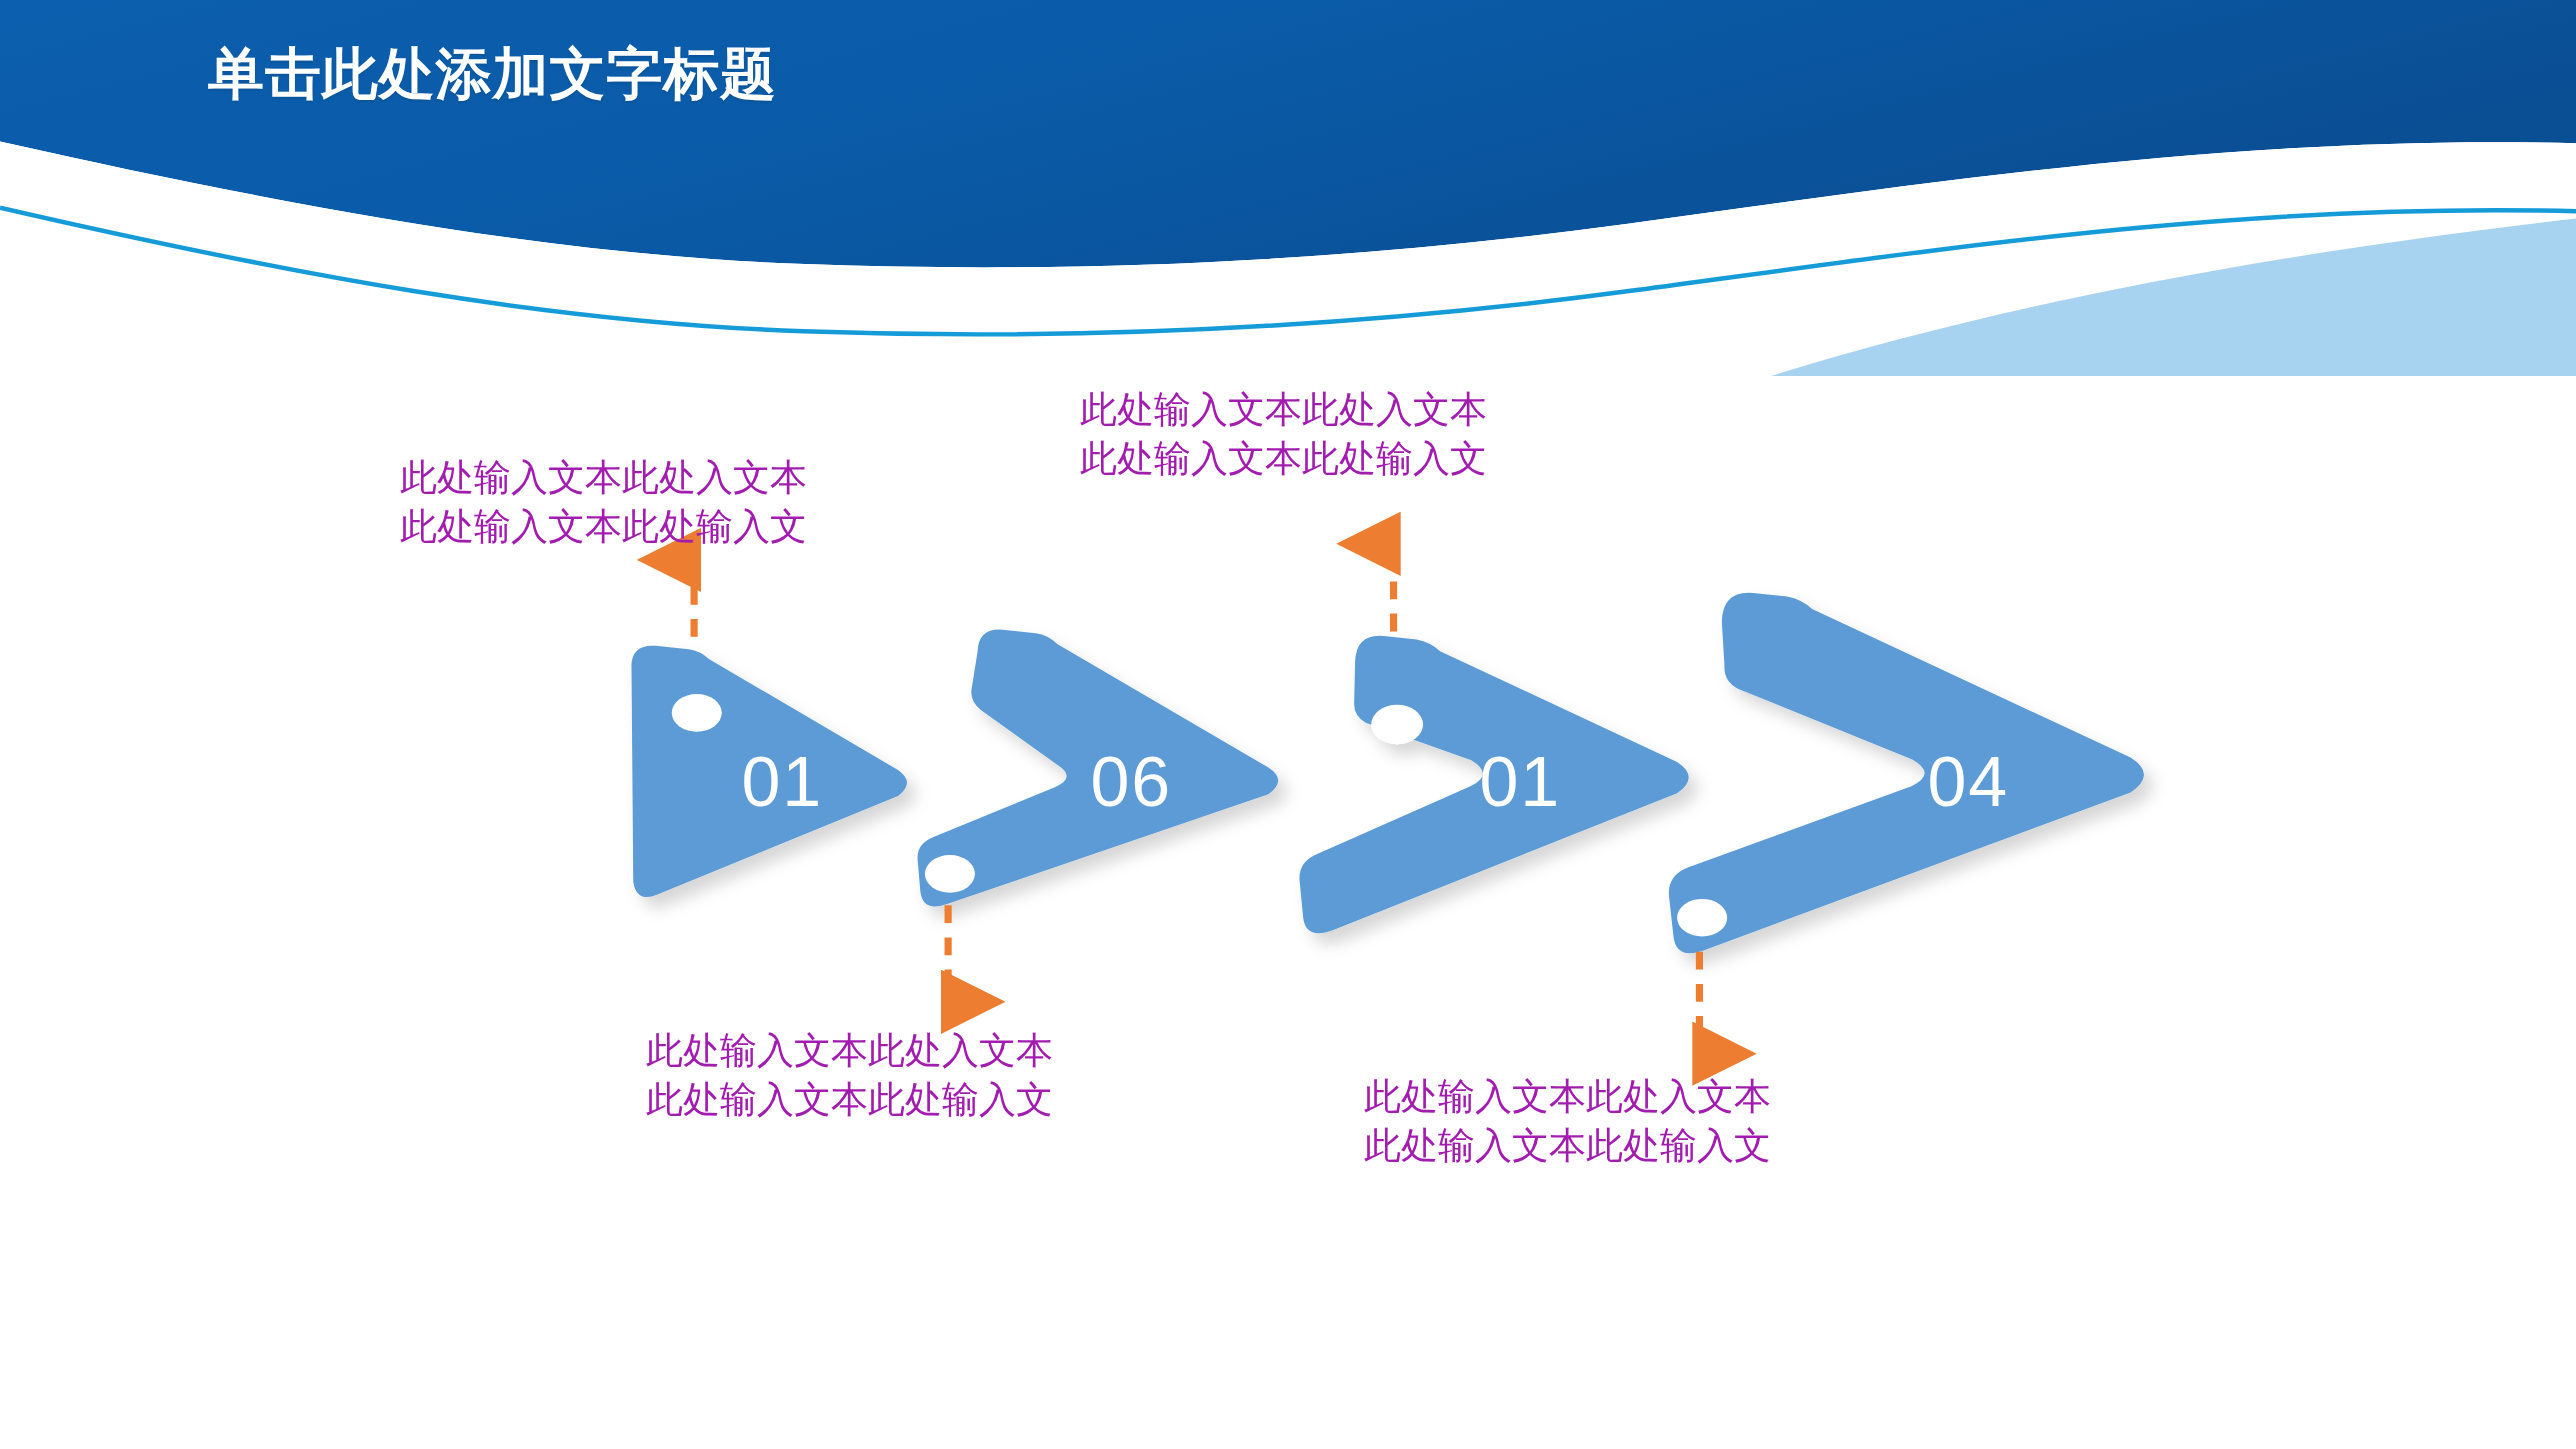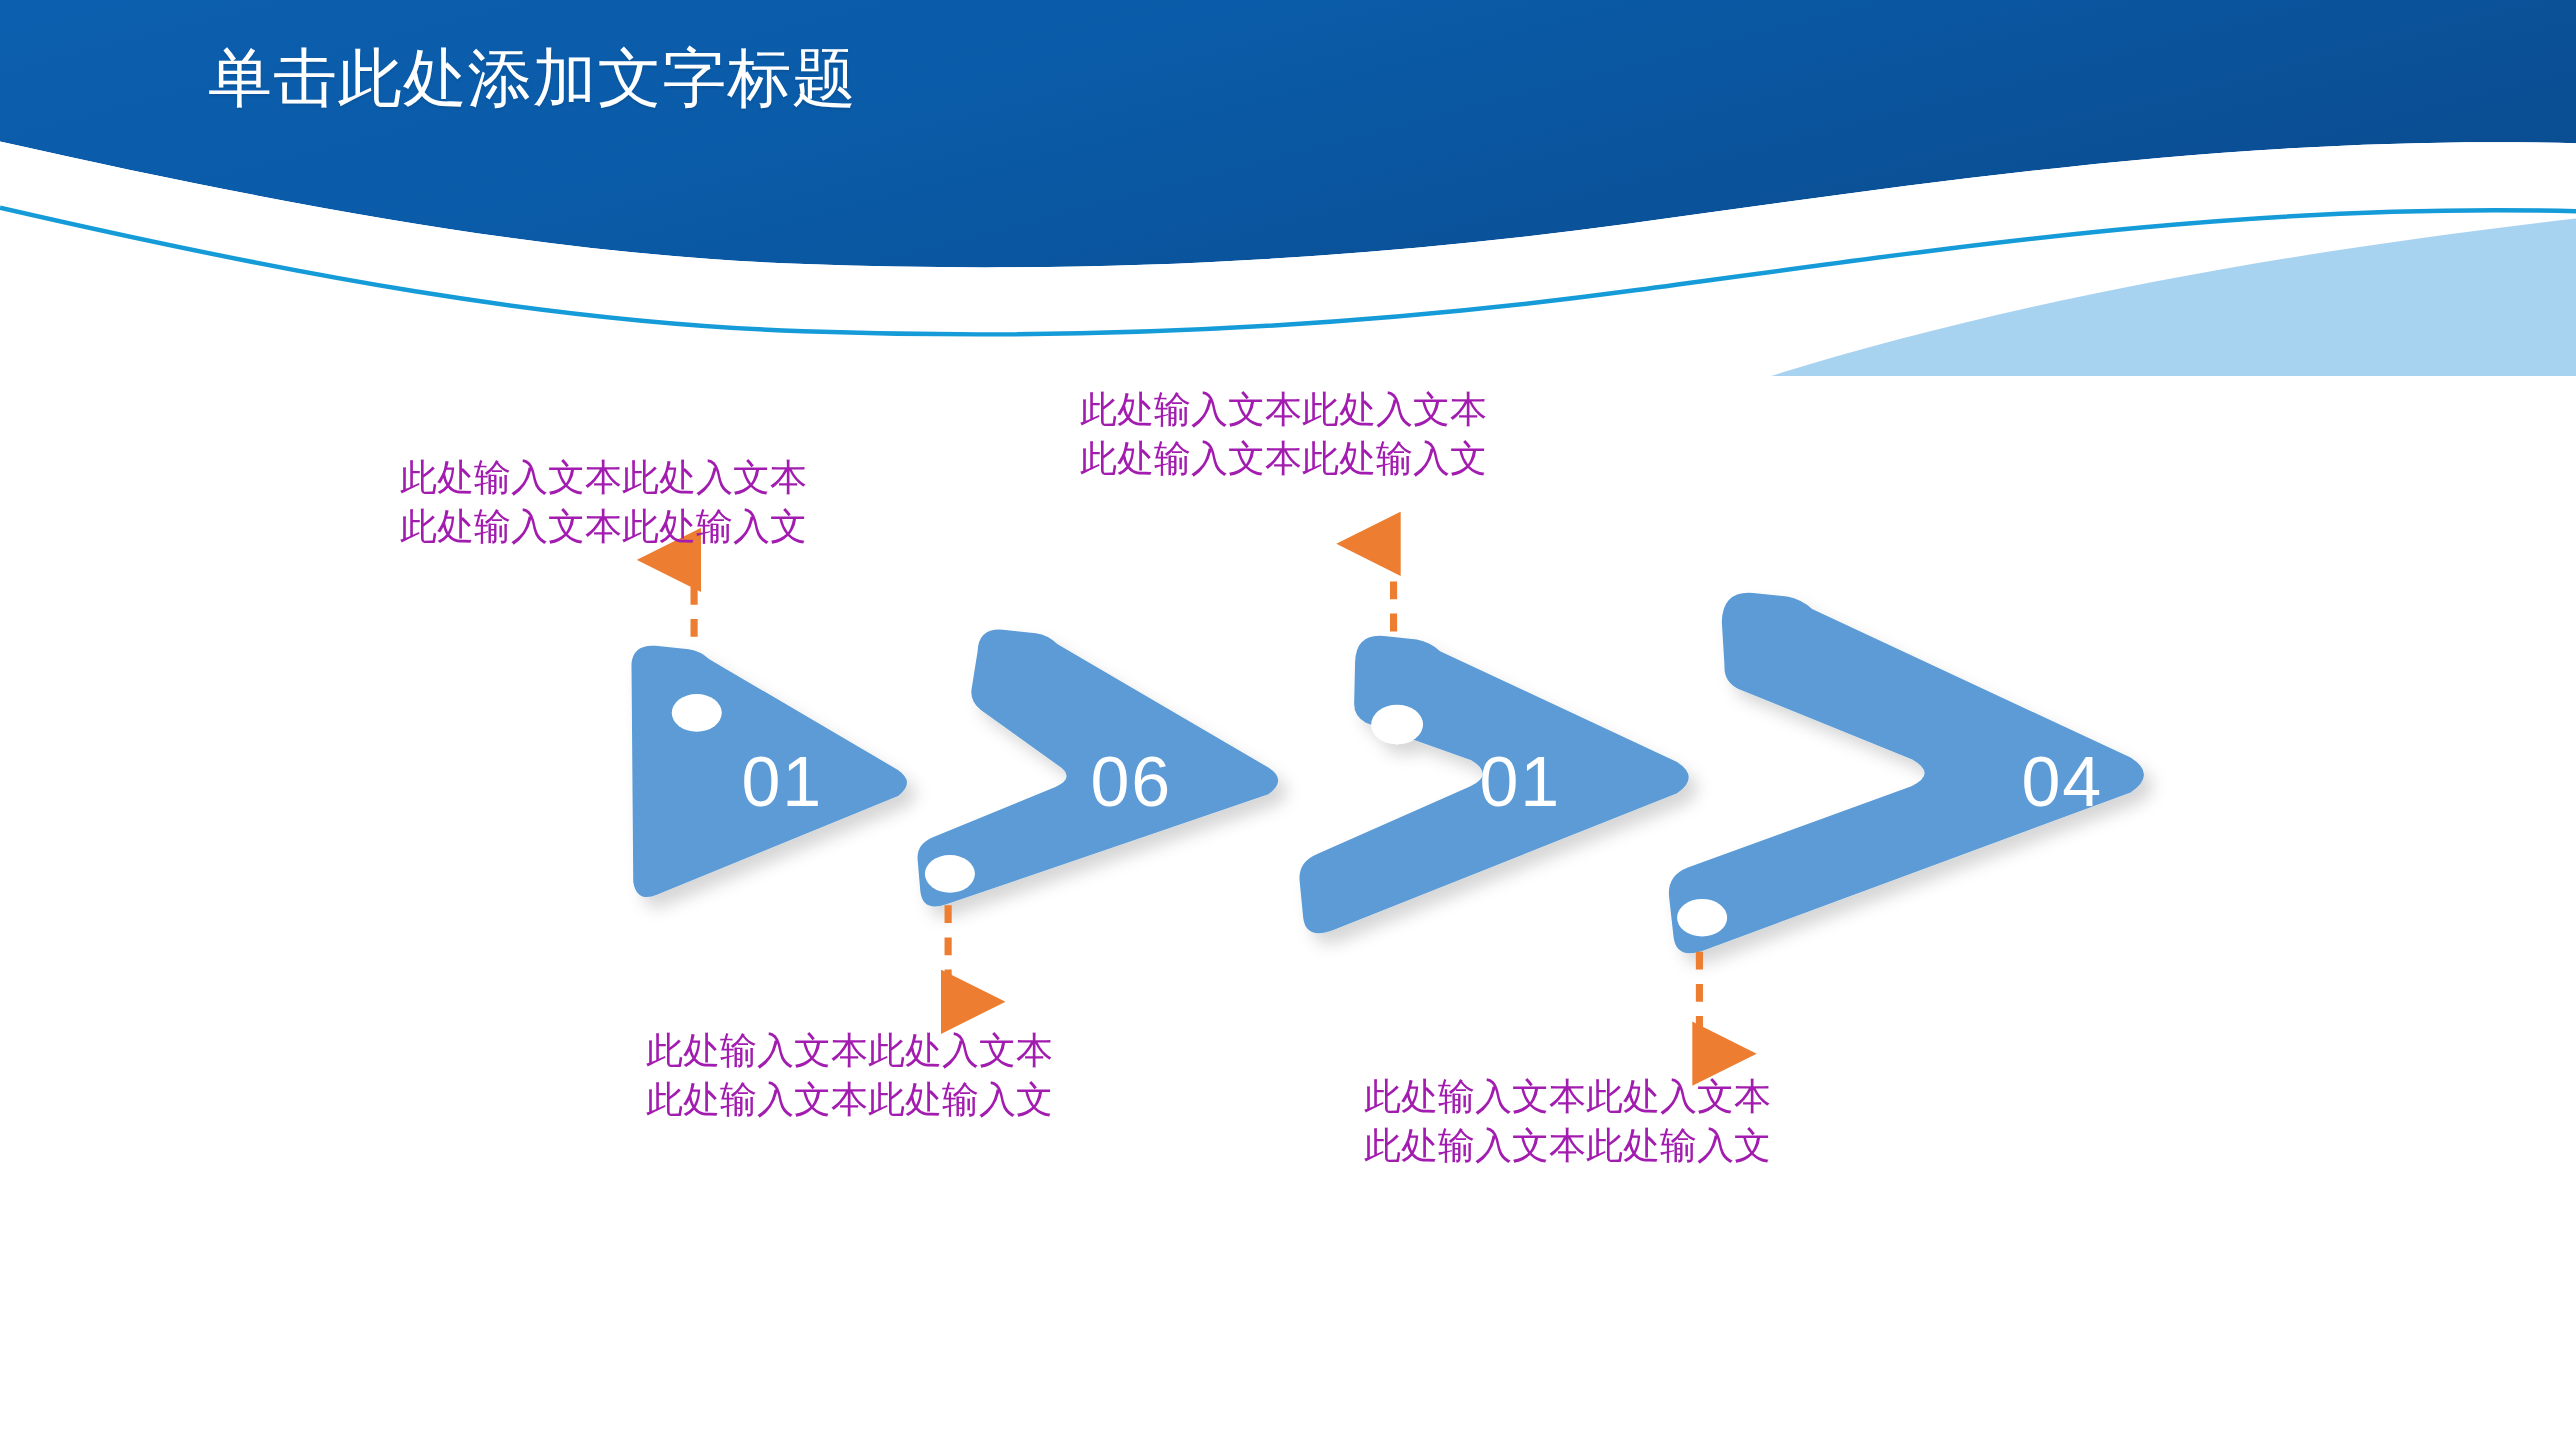--- a/index.html
+++ b/index.html
@@ -23,22 +23,22 @@
     position: absolute;
     left: 0; top: 0;
     width: 2576px;
     height: 376px;
     pointer-events: none;
   }
   #slide-title {
     position: absolute;
     left: 208px;
     top: 43px;
-    font-size: 64px;
-    font-weight: normal;
+    font-size: 56px;
+    font-weight: bold;
     color: #ffffff;
     letter-spacing: 0.9px;
     line-height: 1.1;
     white-space: nowrap;
     text-shadow: 0 1.8px 2.7px rgba(0,0,0,0.10);
   }
 
   
   #arrows-layer {
     position: absolute;
@@ -192,21 +192,21 @@
       <line x1="1558" y1="706" x2="1558" y2="608" stroke="#ED7D31" stroke-width="8" stroke-dasharray="20 16" marker-end="url(#arrowUp)"></line>
     </g>
     <g>
       <line x1="1900" y1="1064" x2="1900" y2="1178" stroke="#ED7D31" stroke-width="8" stroke-dasharray="20 16" marker-end="url(#arrowUp)"></line>
     </g>
   </svg>
 
   <div class="arrow-number" style="left:680px; top:747px; width:143px;">01</div>
   <div class="arrow-number" style="left:1029px; top:747px; width:143px;">06</div>
   <div class="arrow-number" style="left:1418px; top:747px; width:143px;">01</div>
-  <div class="arrow-number" style="left:1960px; top:747px; width:143px;">04</div>
+  <div class="arrow-number" style="left:1866px; top:747px; width:143px;">04</div>
 
   <div class="callout" style="left:400px; top:454px;">
     <span class="line">此处输入文本此处入文本</span>
     <span class="line">此处输入文本此处输入文</span>
   </div>
 
   <div class="callout" style="left:646px; top:1027px;">
     <span class="line">此处输入文本此处入文本</span>
     <span class="line">此处输入文本此处输入文</span>
   </div>

